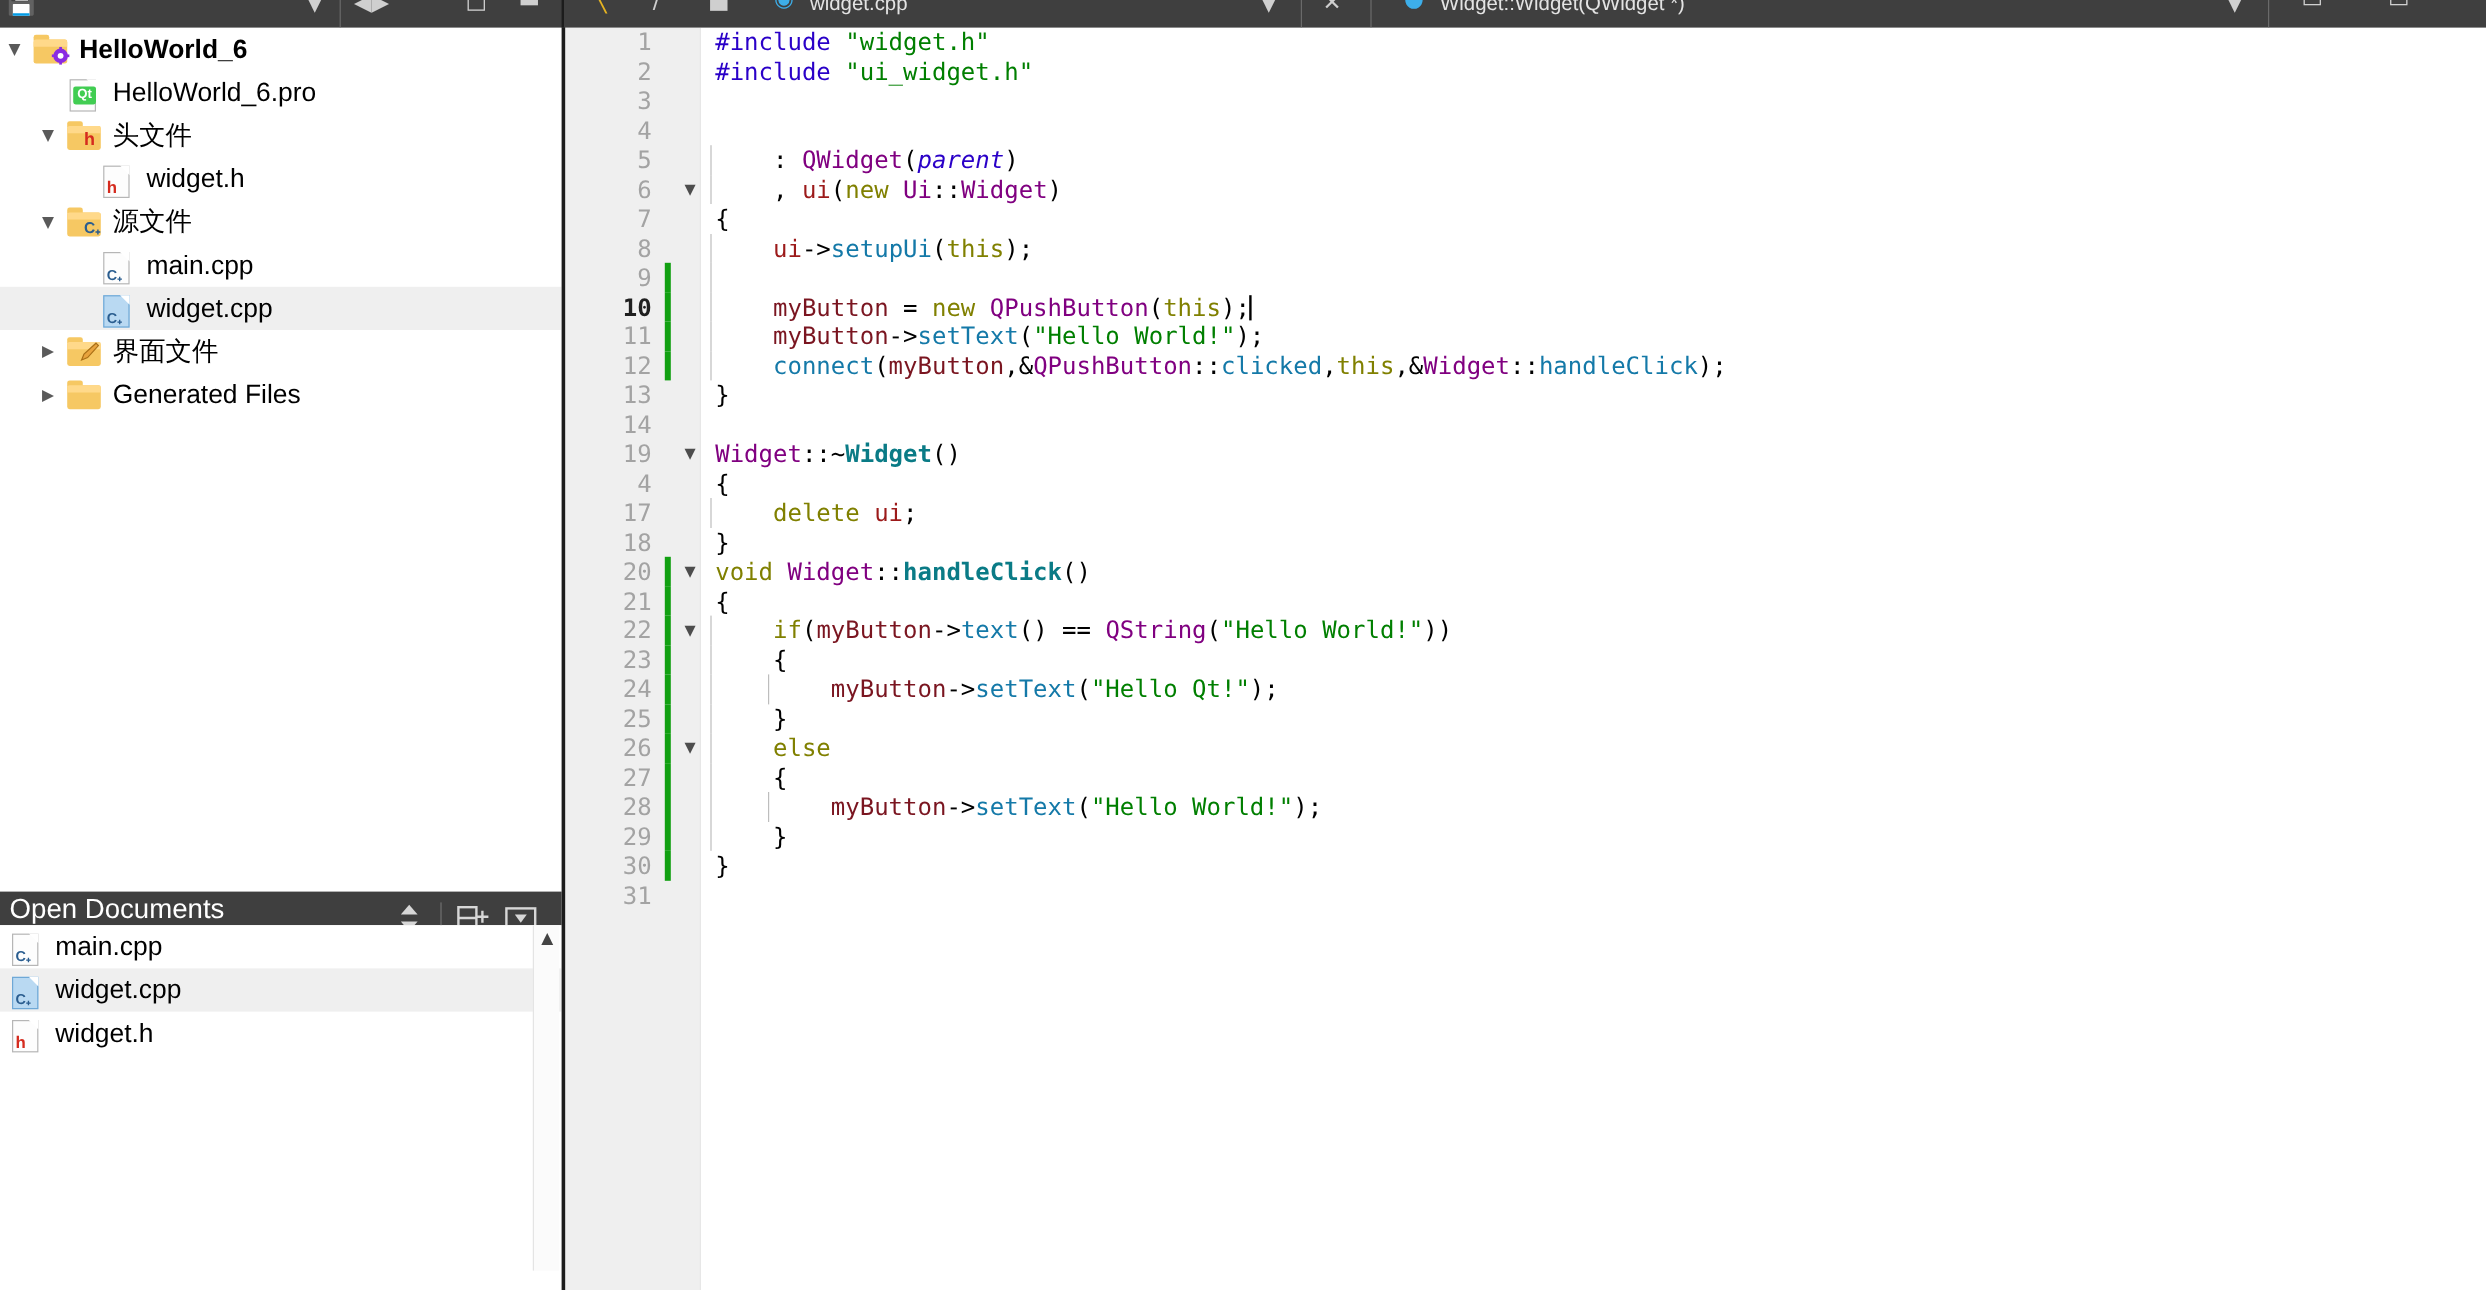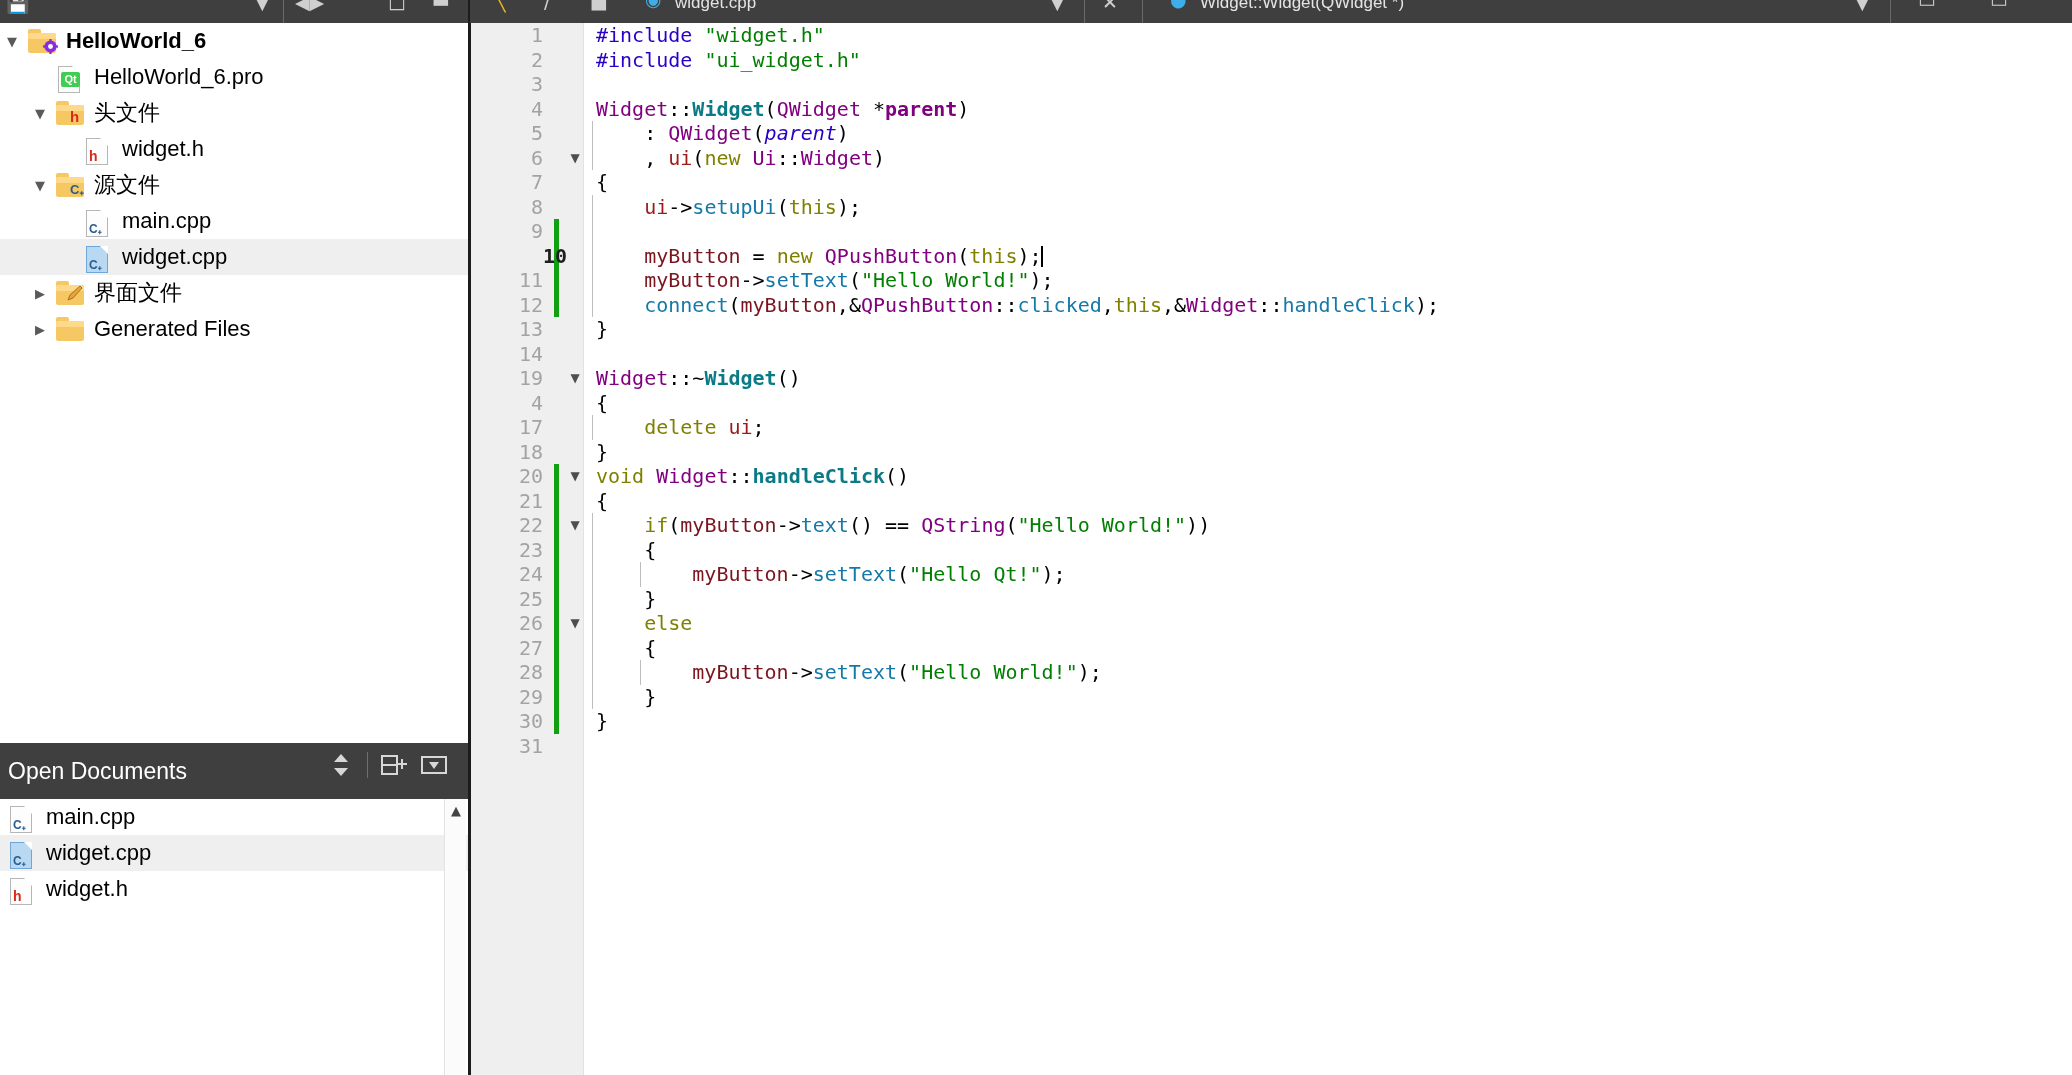--- a/index.html
+++ b/index.html
@@ -102,21 +102,21 @@
   .pg-qt {
     position:absolute; left:9px; top:10px; width:19px; height:15px; z-index:3;
     background:#41cd52; border-radius:2px; color:#fff; font-size:11px;
     font-weight:bold; text-align:center; line-height:15px;
     font-family:"Liberation Sans", sans-serif;
   }
 
   
   .opendocs { position:absolute; left:0; bottom:0; width:468px; height:332px; }
   .od-header {
-    position:relative; height:56px; background:#3f3f3f;
+    position:relative; height:28px; background:#3f3f3f;
     display:flex; align-items:center;
   }
   .od-title { color:#ffffff; font-size:23px; padding-left:8px; white-space:nowrap; }
   .od-actions {
     position:absolute; right:14px; top:0; height:44px;
     display:flex; align-items:center; gap:0;
   }
   .od-btn {
     width:40px; height:44px; display:flex; align-items:center; justify-content:center;
   }
@@ -154,21 +154,21 @@
   .code-area { position:absolute; left:0; top:0; right:0; bottom:0; }
 
   .line {
     position:relative; height:24.5px; white-space:pre;
     font-family:"DejaVu Sans Mono", monospace; font-size:20px; line-height:24.5px;
   }
   .lineno {
     position:absolute; left:0; top:0; width:72px; text-align:right;
     color:#a3a3a3; font-family:"DejaVu Sans Mono", monospace; font-size:20px;
   }
-  .lineno.cur { color:#1f1f1f; font-weight:bold;margin-left:24px; }
+  .lineno.cur { color:#1f1f1f; font-weight:bold; }
   .fold {
     position:absolute; left:96px; top:0; width:16px; text-align:center;
     color:#4d4d4d; font-size:12px; font-family:"DejaVu Sans", sans-serif;
   }
   .chg {
     position:absolute; left:83px; top:0; width:5px; height:24.5px; background:#11a011;
   }
   .code { position:absolute; left:125px; top:0; }
   .iguide {
     position:absolute; top:0; width:1px; height:24.5px; background:#bdbdbd;
@@ -371,21 +371,21 @@
   </div>
   <div class="sidebar-divider"></div>
 
   <div class="editor">
     <div class="gutter"></div>
     <div class="gutter-edge"></div>
     <div class="code-area" id="code-area">
         <div class="line"><span class="lineno">1</span><span class="code"><span class="t-pre">#include </span><span class="t-str">"widget.h"</span></span></div>
         <div class="line"><span class="lineno">2</span><span class="code"><span class="t-pre">#include </span><span class="t-str">"ui_widget.h"</span></span></div>
         <div class="line"><span class="lineno">3</span><span class="code"></span></div>
-        <div class="line"><span class="lineno">4</span><span class="code"><span class="t-type">Widget</span><span class="t-plain">::</span><span class="t-fn">Widget</span><span class="t-plain">(</span><span class="t-type">QWidget </span><span class="t-plain">*</span><span class="t-type t-bold">parent</span><span class="t-plain">)</span></span></div>
+        <div class="line"><span class="lineno">4</span></div>
         <div class="line"><span class="lineno">5</span><span class="iguide" style="left: 121px;"></span><span class="code"><span class="t-plain">    : </span><span class="t-type">QWidget</span><span class="t-plain">(</span><span class="t-param">parent</span><span class="t-plain">)</span></span></div>
         <div class="line"><span class="lineno">6</span><span class="fold">▼</span><span class="iguide" style="left: 121px;"></span><span class="code"><span class="t-plain">    , </span><span class="t-field">ui</span><span class="t-plain">(</span><span class="t-kw">new </span><span class="t-type">Ui</span><span class="t-plain">::</span><span class="t-type">Widget</span><span class="t-plain">)</span></span></div>
         <div class="line"><span class="lineno">7</span><span class="code"><span class="t-plain">{</span></span></div>
         <div class="line"><span class="lineno">8</span><span class="iguide" style="left: 121px;"></span><span class="code"><span class="t-plain">    </span><span class="t-field">ui</span><span class="t-plain">-&gt;</span><span class="t-call">setupUi</span><span class="t-plain">(</span><span class="t-kw">this</span><span class="t-plain">);</span></span></div>
         <div class="line"><span class="chg"></span><span class="lineno">9</span><span class="iguide" style="left: 121px;"></span><span class="code"></span></div>
         <div class="line"><span class="chg"></span><span class="lineno cur">10</span><span class="iguide" style="left: 121px;"></span><span class="code"><span class="t-plain">    </span><span class="t-var">myButton</span><span class="t-plain"> = </span><span class="t-kw">new </span><span class="t-type">QPushButton</span><span class="t-plain">(</span><span class="t-kw">this</span><span class="t-plain">);</span><span class="caret"></span></span></div>
         <div class="line"><span class="chg"></span><span class="lineno">11</span><span class="iguide" style="left: 121px;"></span><span class="code"><span class="t-plain">    </span><span class="t-var">myButton</span><span class="t-plain">-&gt;</span><span class="t-call">setText</span><span class="t-plain">(</span><span class="t-str">"Hello World!"</span><span class="t-plain">);</span></span></div>
         <div class="line"><span class="chg"></span><span class="lineno">12</span><span class="iguide" style="left: 121px;"></span><span class="code"><span class="t-plain">    </span><span class="t-call">connect</span><span class="t-plain">(</span><span class="t-var">myButton</span><span class="t-plain">,&amp;</span><span class="t-type">QPushButton</span><span class="t-plain">::</span><span class="t-call">clicked</span><span class="t-plain">,</span><span class="t-kw">this</span><span class="t-plain">,&amp;</span><span class="t-type">Widget</span><span class="t-plain">::</span><span class="t-call">handleClick</span><span class="t-plain">);</span></span></div>
         <div class="line"><span class="lineno">13</span><span class="code"><span class="t-plain">}</span></span></div>
         <div class="line"><span class="lineno">14</span><span class="code"></span></div>

